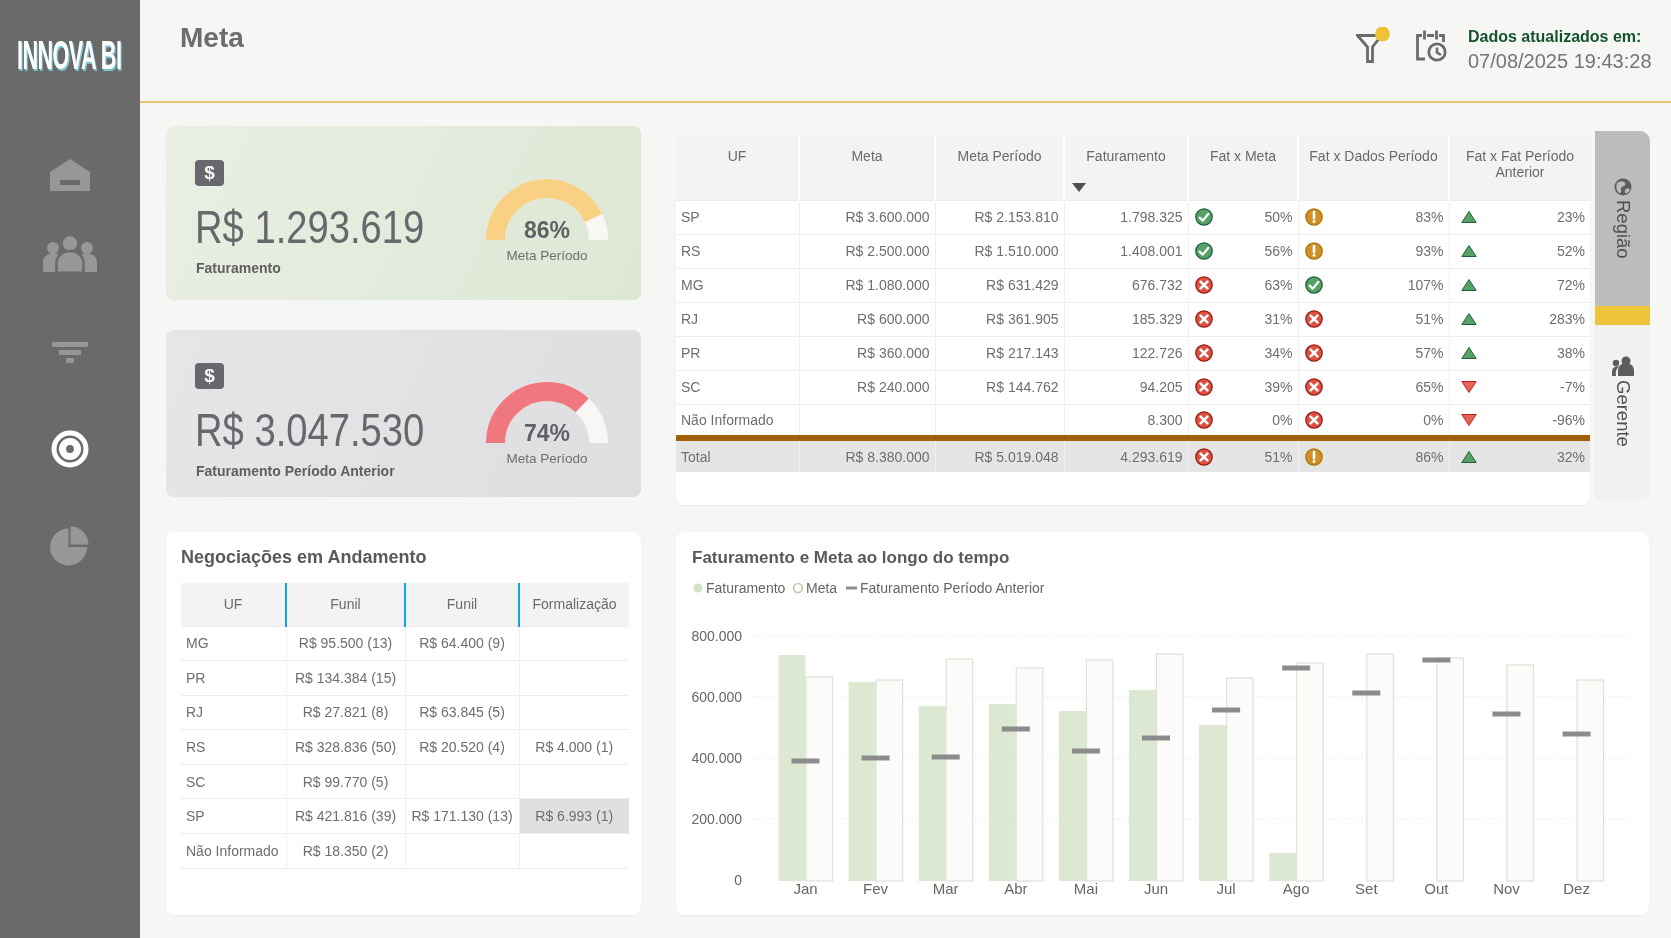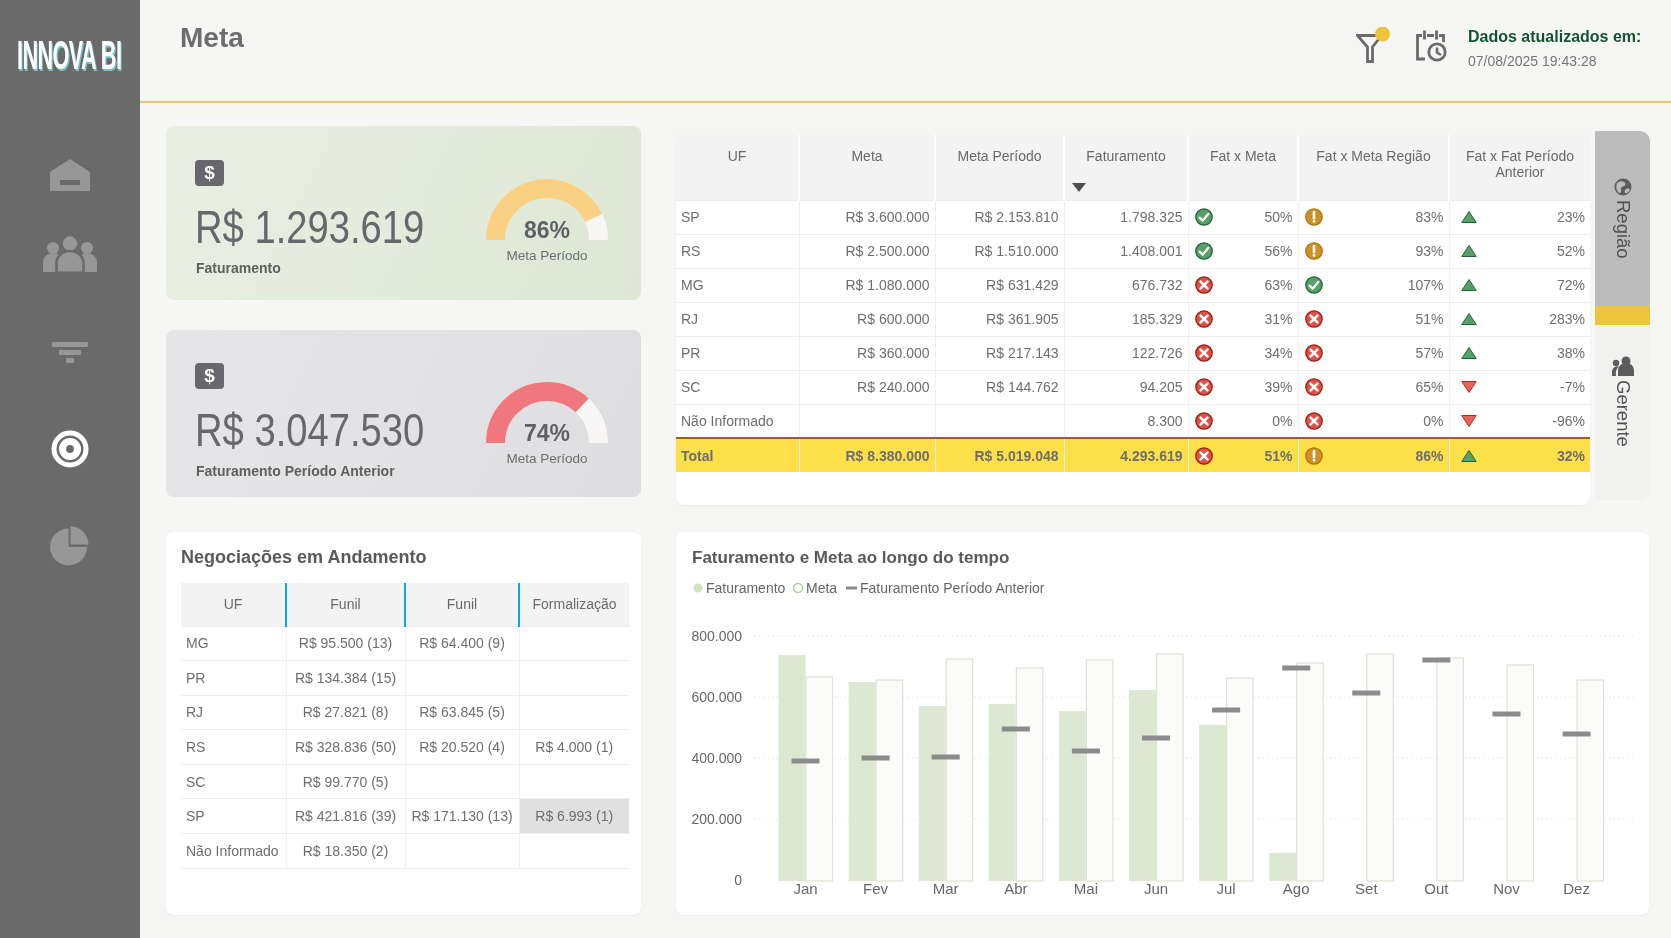--- a/index.html
+++ b/index.html
@@ -38,21 +38,21 @@
 
   
   #tcard { left:676px; top:135px; width:914px; height:370px; background:#fff; border-radius:8px;
            box-shadow:0 1px 2px rgba(0,0,0,.05); }
   table.pbi { border-collapse:collapse; table-layout:fixed; width:914px; font-size:14px; color:#6e6e6e; }
   table.pbi th { background:#f3f3f3; font-weight:normal; color:#6a6a6a; border-left:2px solid #fff; vertical-align:top; padding-top:13px; }
   table.pbi th:first-child { border-left:none; }
   table.pbi td { border-top:1px solid #ededed; border-left:1px solid #f0f0f0; height:34px; padding:0 5px; white-space:nowrap; }
   table.pbi td:first-child { padding-left:5px; }
   table.pbi td:first-child { border-left:none; }
-  table.pbi tr.total td { background:#fde047; font-weight:bold; border-top:2px solid #a16207; }
+  table.pbi tr.total td { background:#e5e5e5; font-weight:normal; border-top:6px solid #a16207; }
   .num { text-align:right; }
   .iconcell { position:relative; }
   .iconcell .ic { position:absolute; left:6px; top:50%; margin-top:-9px; }
 
   
   .tabstrip { position:absolute; left:1595px; top:131px; width:55px; height:369px; }
   .tab1 { position:absolute; top:0; width:55px; height:175px; background:#bcbcbc; border-radius:0 10px 0 0; }
   .tabyellow { position:absolute; top:175px; width:55px; height:19px; background:#eec43c; }
   .tab2 { position:absolute; top:194px; width:55px; height:175px; background:#f1f1ef; border-radius:0 0 10px 0; }
   .vtext { position:absolute; left:50%; writing-mode:vertical-rl; font-size:18.5px; color:#515151; transform:translateX(-50%); }
@@ -120,21 +120,21 @@
 </svg>
 <svg class="abs" style="left:1414px;top:28px" width="34" height="36" viewBox="0 0 34 36">
   <g fill="none" stroke="#6b6b6b" stroke-width="2.8">
     <path d="M8 7.5 L3.5 7.5 L3.5 31 L11 31"></path>
     <path d="M13 7.5 L20 7.5 M25 7.5 L29.5 7.5 L29.5 14"></path>
     <path d="M10.5 2.5 L10.5 11.5 M22.5 2.5 L22.5 11.5"></path>
     <circle cx="23" cy="24" r="8.2"></circle>
   </g>
   <path d="M23 19.5 L23 24.5 L27 27" fill="none" stroke="#6b6b6b" stroke-width="2.6"></path>
 </svg>
-<div class="hupd"><b>Dados atualizados em:</b><br><span style="font-size:14px">07/08/2025 19:43:28</span></div>
+<div class="hupd"><b>Dados atualizados em:</b><br><span style="font-size:20px">07/08/2025 19:43:28</span></div>
 <div class="hline"></div>
 
 <div class="card" id="card1">
   <div class="dollar" style="top:34px">$</div>
   <div class="bignum" style="top:74px">R$ 1.293.619</div>
   <div class="kpilabel" style="top:134px">Faturamento</div>
   <div class="gaugebox" style="left:316px;top:44px">
     <svg width="130" height="70" viewBox="0 0 130 70">
       <path d="M 13.5 70 A 51.5 51.5 0 0 1 116.5 70" fill="none" stroke="#f8f7f3" stroke-width="19"></path>
       <path d="M 13.5 70 A 51.5 51.5 0 0 1 116.5 70" fill="none" stroke="#fad184" stroke-width="19" stroke-dasharray="139.1 161.8" pathLength="161.8"></path>
@@ -195,21 +195,21 @@
     </colgroup>
     <tbody>
         <tr style="height:65px">
       <th>UF</th>
           <th>Meta</th>
           <th>Meta Período</th>
       <th style="position:relative">Faturamento<svg style="position:absolute;left:7px;top:48px" width="14" height="9" viewBox="0 0 14 9">
               <path d="M0 0 L14 0 L7 9 Z" fill="#4f4f4f"></path>
             </svg></th>
       <th>Fat x Meta</th>
-          <th>Fat x Meta Região</th>
+          <th>Fat x Dados Período</th>
           <th>Fat x Fat Período<br>Anterior</th>
     </tr>
     <tr>
           <td>SP</td>
           <td class="num">R$ 3.600.000</td>
           <td class="num">R$ 2.153.810</td>
           <td class="num">1.798.325</td>
       <td class="num iconcell"><svg class="ic" width="18" height="18">
               <use href="#icok"></use>
             </svg>50%</td>

